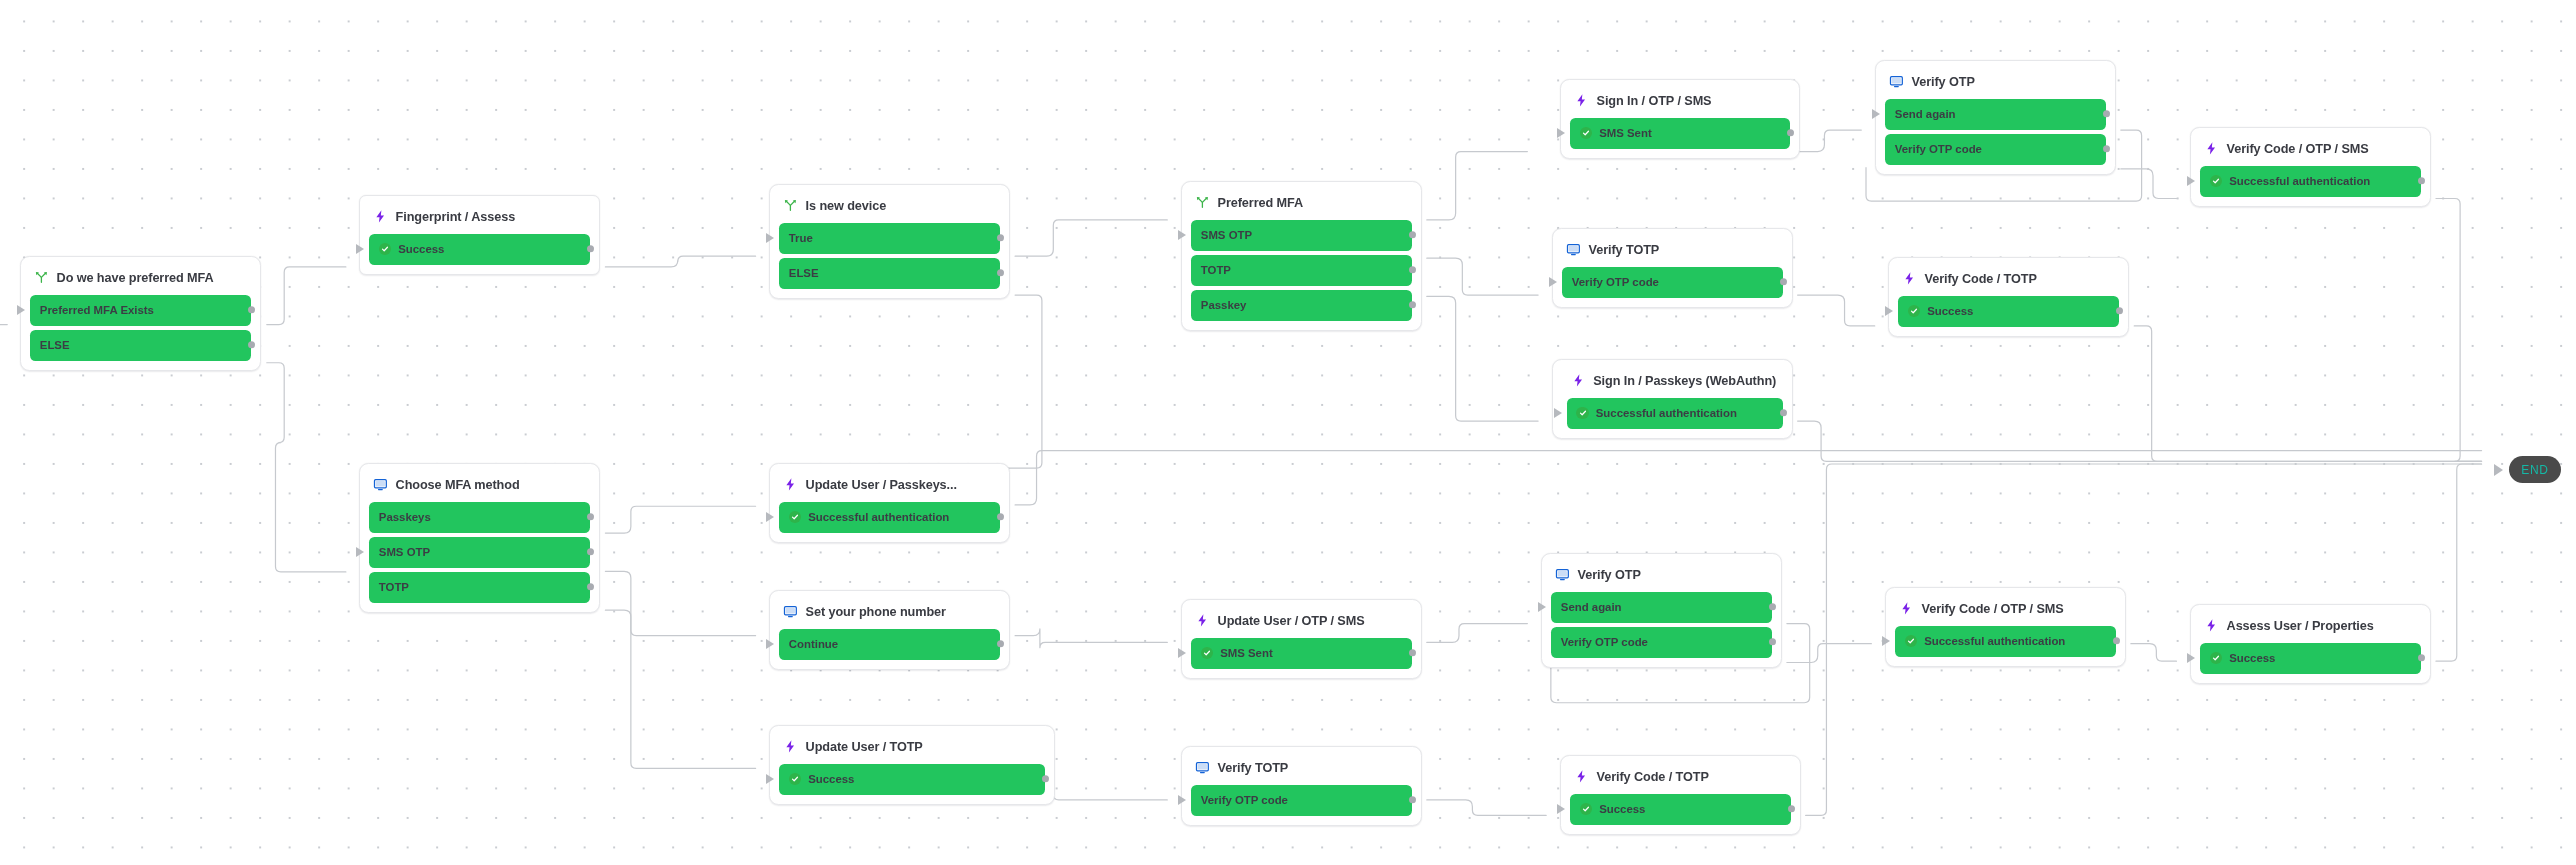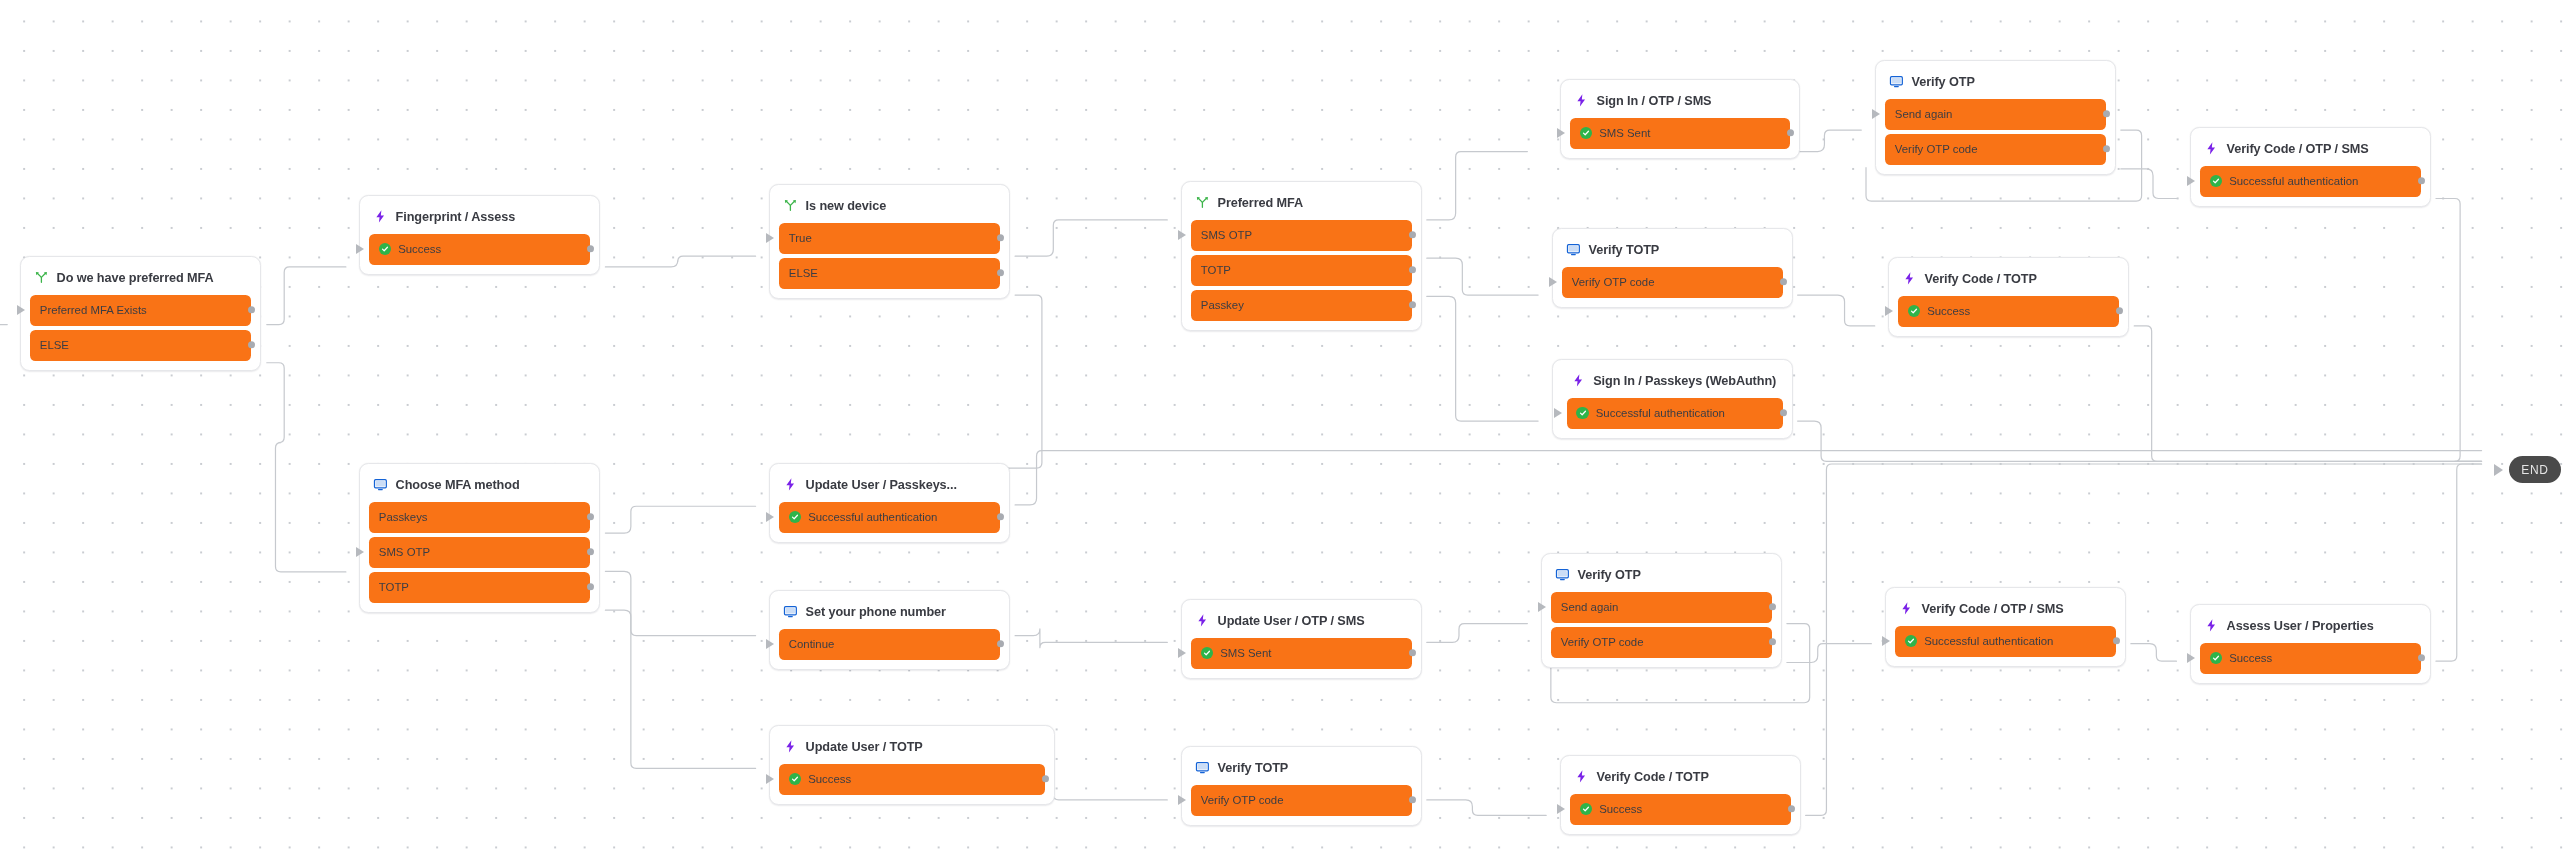--- a/index.html
+++ b/index.html
@@ -55,28 +55,29 @@
     letter-spacing: -0.1px;
     white-space: nowrap;
   }
   .node-rows {
     display: flex;
     flex-direction: column;
     gap: 4px;
   }
   .node-row {
     position: relative;
-    background: #f97316;
+    background: #22c55e;
     border-radius: 5.4px;
     height: 31px;
     display: flex;
     align-items: center;
     gap: 6.7px;
     padding: 0 9.4px;
     box-sizing: border-box;
+    font-weight: bold;
   }
   .row-label {
     font-size: 11.4px;
     color: #3b3d44;
     white-space: nowrap;
   }
   .check-icon {
     width: 12.7px;
     height: 12.7px;
     flex: 0 0 12.7px;
@@ -103,21 +104,21 @@
     top: 50%;
     transform: translateY(-50%);
     width: 0; height: 0;
     border-left: 8.7px solid #b6b9be;
     border-top: 5.4px solid transparent;
     border-bottom: 5.4px solid transparent;
   }
   .end-node {
     position: absolute;
     background: #4a4a4a;
-    color: #e5e5e5;
+    color: #14b8a6;
     border-radius: 14.8px;
     height: 27px;
     min-width: 52px;
     display: flex;
     align-items: center;
     justify-content: center;
     font-size: 12px;
     letter-spacing: 0.7px;
     box-sizing: border-box;
   }
@@ -184,21 +185,21 @@
             <span class="port-in"></span>
             <span class="row-label">Preferred MFA Exists</span>
             <span class="port"></span>
           </div>
           <div class="node-row">
             <span class="row-label">ELSE</span>
             <span class="port"></span>
           </div>
         </div>
       </div>
-      <div class="node" style="left: 359px; top: 195px; width: 241px;">
+      <div class="node" style="left: 359px; top: 195px; width: 241px; border-radius: 7px;">
         <div class="node-header">
           <span class="node-icon">
             <svg width="14.8" height="14.8" viewBox="0 0 24 24" aria-hidden="true">
               <path d="M13.6 2 5.5 13.2h5.1L9.6 22l8.3-11.4h-5.2L13.6 2z" fill="#7a22e8"></path>
             </svg>
           </span>
           <span class="node-title">Fingerprint / Assess</span>
         </div>
         <div class="node-rows">
           <div class="node-row">

